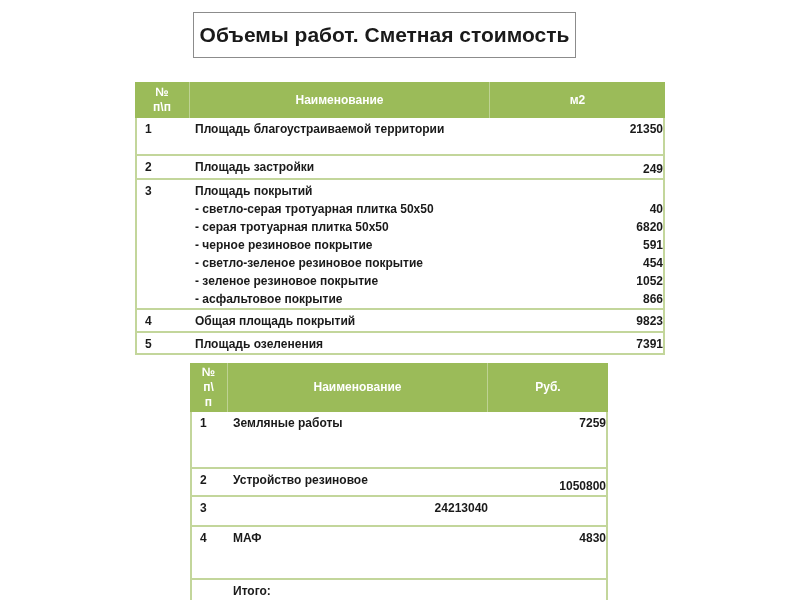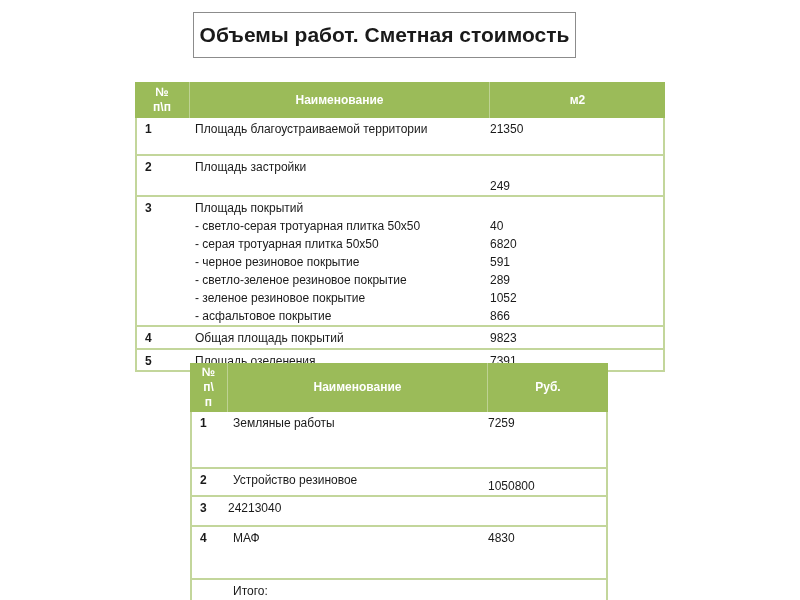--- a/index.html
+++ b/index.html
@@ -56,26 +56,26 @@
   .t1 .row:nth-child(1){min-height:36px;}
   .t1 .row:nth-child(2){min-height:22px;}
   .t1 .row:nth-child(3){min-height:128px;}
   .t1 .row:nth-child(4){min-height:23px;}
   .t1 .row:nth-child(5){min-height:22px;}
   .t2 .row:nth-child(1){min-height:55px;}
   .t2 .row:nth-child(2){min-height:26px;}
   .t2 .row:nth-child(3){min-height:30px;}
   .t2 .row:nth-child(4){min-height:35px;}
   .t2 .row:nth-child(5){min-height:26px;margin-top:18px;}
-  .cell{font-size:12px;line-height:18px;padding-top:2px;}
+  .cell{font-size:12px;line-height:18px;padding-top:2px;font-weight:bold;}
   .cell-num{font-weight:bold;padding-left:8px;}
   .cell-name{padding-left:5px;padding-right:4px;}
-  .cell-value{text-align:left;}
-  
-  .t1 .row:nth-child(2) .cell-value{padding-top:21px;}
+  .cell-value{text-align:right;}
+  
+  .t1 .row:nth-child(2) .cell-value{padding-top:4px;}
   .t2 .row:nth-child(2) .cell-value{padding-top:8px;}
   .t2 .row:nth-child(4) .cell-value{padding-top:2px;}
   .t2 .row:nth-child(5) .cell-value{padding-top:26px;}
   .line{min-height:18px;}
   
   .page-number{
     position:absolute;left:748px;top:554px;
     font-size:21px;color:#262626;
   }
 </style>
@@ -123,21 +123,21 @@
             <div class="line">- черное резиновое покрытие</div>
             <div class="line">- светло-зеленое резиновое покрытие</div>
             <div class="line">- зеленое резиновое покрытие</div>
             <div class="line">- асфальтовое покрытие</div>
           </div>
           <div class="cell cell-value">
             <div class="line">&nbsp;</div>
             <div class="line">40</div>
             <div class="line">6820</div>
             <div class="line">591</div>
-            <div class="line">289</div>
+            <div class="line">454</div>
             <div class="line">1052</div>
             <div class="line">866</div>
           </div>
         </div>
         <div class="row">
           <div class="cell cell-num">4</div>
           <div class="cell cell-name">
             <div class="line">Общая площадь покрытий</div>
           </div>
           <div class="cell cell-value">

